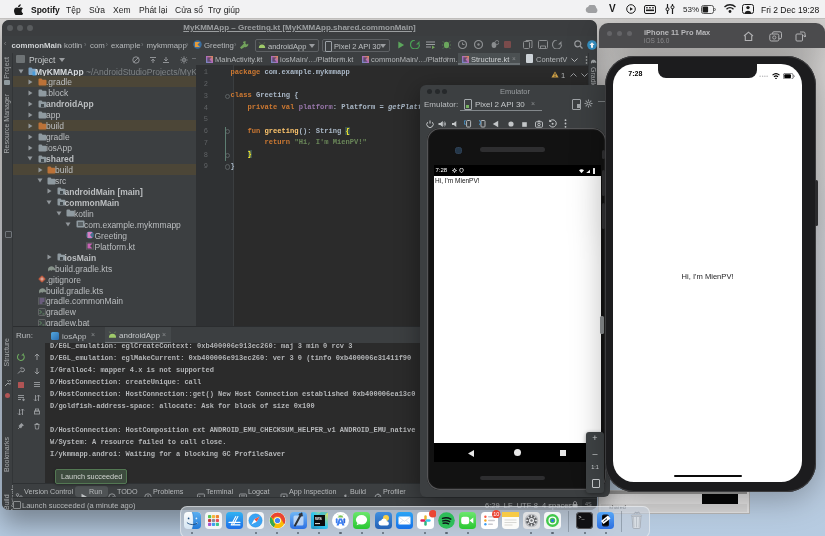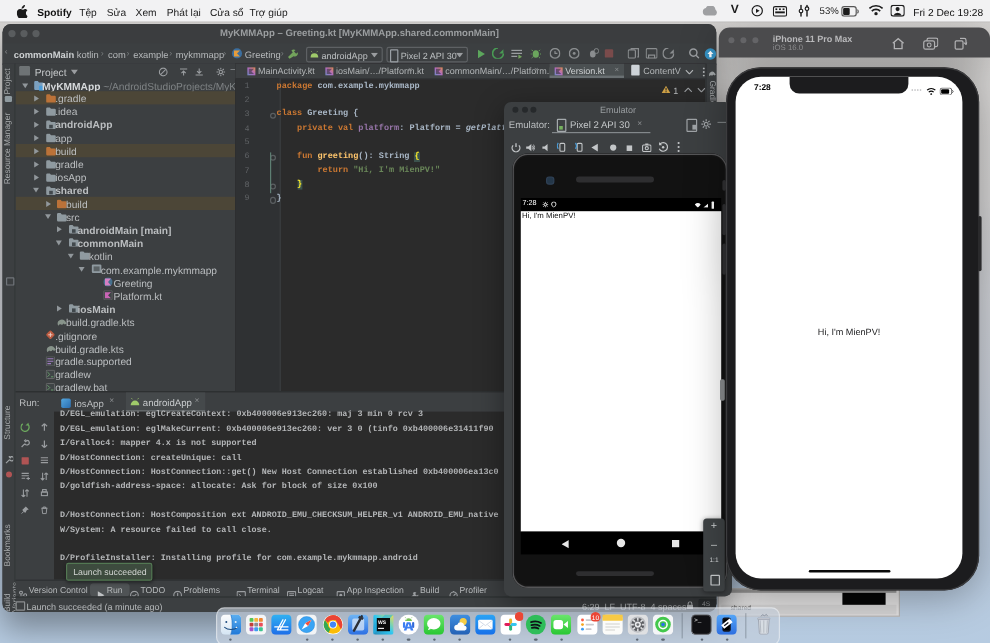--- a/index.html
+++ b/index.html
@@ -70,21 +70,21 @@
   <div class="abs" style="left:601px;top:504px;width:146px;height:8px;background:#d6d5d5;font-size:5.5px;color:#333;">
      <span style="margin-left:8px;">shared</span></div>
 
   <div class="abs" id="ide" style="left:2px;top:20px;width:595px;height:490px;background:#3c3f41;
        border-radius:7px;box-shadow:0 14px 26px rgba(0,0,0,0.35);overflow:hidden;">
 
     <div class="abs" style="left:0;top:0;width:595px;height:16px;background:#3b3d3f;border-radius:7px 7px 0 0;">
       <div class="abs" style="left:5px;top:5px;width:6px;height:6px;border-radius:3px;background:#595c5e;"></div>
       <div class="abs" style="left:15px;top:5px;width:6px;height:6px;border-radius:3px;background:#595c5e;"></div>
       <div class="abs" style="left:25px;top:5px;width:6px;height:6px;border-radius:3px;background:#595c5e;"></div>
-      <div class="abs" style="left:0;top:3px;width:595px;text-align:center;font-size:8px;font-weight:bold;color:#9b9ea0;">MyKMMApp – Greeting.kt [MyKMMApp.shared.commonMain]</div>
+      <div class="abs" style="left:0;top:3px;width:595px;text-align:center;font-size:8px;font-weight:bold;color:#9b9ea0;text-decoration:underline;">MyKMMApp – Greeting.kt [MyKMMApp.shared.commonMain]</div>
     </div>
 
     <div class="abs" style="left:0;top:16px;width:595px;height:17px;background:#3c3f41;border-bottom:1px solid #323537;">
       <div class="abs" style="left:2px;top:4px;font-size:7px;color:#87898b;">‹</div>
       <div class="abs" style="left:9.5px;top:4.5px;font-size:7.8px;font-weight:bold;color:#ced1d3;">commonMain</div>
       <div class="abs" style="left:56px;top:4px;font-size:7.5px;color:#777b7d;">›</div>
       <div class="abs" style="left:62px;top:4.5px;font-size:7.8px;color:#b6b9bb;">kotlin</div>
       <div class="abs" style="left:82px;top:4px;font-size:7.5px;color:#777b7d;">›</div>
       <div class="abs" style="left:88px;top:4.5px;font-size:7.8px;color:#b6b9bb;">com</div>
       <div class="abs" style="left:103.5px;top:4px;font-size:7.5px;color:#777b7d;">›</div>
@@ -241,21 +241,21 @@
           </div>
           <div style="position:absolute;left:0;top:34.4px;width:183px;height:11px;">
             <svg style="position:absolute;left:15px;top:2.5px;" width="5" height="6" viewBox="0 0 5 6">
               <path d="M0.5 0.5 L4.5 3 L0.5 5.5 Z" fill="#91979b"></path>
             </svg>
             <div style="position:absolute;left:24.5px;top:0;">
               <svg width="9" height="8" viewBox="0 0 9 8" style="position:absolute;top:1.5px;">
                 <path d="M0.5 1.5 a1 1 0 0 1 1-1 h2 l1 1.2 h3 a1 1 0 0 1 1 1 V6.5 a1 1 0 0 1 -1 1 h-6 a1 1 0 0 1 -1-1 Z" fill="#8f9aa0"></path>
               </svg>
             </div>
-            <div style="position:absolute;left:33px;top:1px;font-size:8.5px;color:#bbbec0;white-space:nowrap;">.idea</div>
+            <div style="position:absolute;left:33px;top:1px;font-size:8.5px;color:#bbbec0;white-space:nowrap;">.block</div>
           </div>
           <div style="position:absolute;left:0;top:45.3px;width:183px;height:11px;">
             <svg style="position:absolute;left:15px;top:2.5px;" width="5" height="6" viewBox="0 0 5 6">
               <path d="M0.5 0.5 L4.5 3 L0.5 5.5 Z" fill="#91979b"></path>
             </svg>
             <div style="position:absolute;left:24.5px;top:0;">
               <svg width="9" height="8" viewBox="0 0 9 8" style="position:absolute;top:1.5px;">
                 <path d="M0.5 1.5 a1 1 0 0 1 1-1 h2 l1 1.2 h3 a1 1 0 0 1 1 1 V6.5 a1 1 0 0 1 -1 1 h-6 a1 1 0 0 1 -1-1 Z" fill="#8f9aa0"></path>
                 <rect x="3" y="4" width="3" height="3" fill="#41484c"></rect>
               </svg>
@@ -442,21 +442,21 @@
             </div>
             <div style="position:absolute;left:33px;top:1px;font-size:8.5px;color:#bbbec0;white-space:nowrap;">build.gradle.kts</div>
           </div>
           <div style="position:absolute;left:0;top:242.4px;width:183px;height:11px;">
             <div style="position:absolute;left:24.5px;top:0;">
               <svg width="8" height="8" viewBox="0 0 8 8" style="position:absolute;top:1.5px;">
                 <rect x="0.5" y="0" width="7" height="8" rx="0.8" fill="#3f4446" stroke="#888" stroke-width="0.4"></rect>
                 <path d="M1.5 2 h5 M1.5 4 h5 M1.5 6 h3" stroke="#9f7bbf" stroke-width="0.9"></path>
               </svg>
             </div>
-            <div style="position:absolute;left:33px;top:1px;font-size:8.5px;color:#bbbec0;white-space:nowrap;">gradle.supported</div>
+            <div style="position:absolute;left:33px;top:1px;font-size:8.5px;color:#bbbec0;white-space:nowrap;">gradle.commonMain</div>
           </div>
           <div style="position:absolute;left:0;top:253.4px;width:183px;height:11px;">
             <div style="position:absolute;left:24.5px;top:0;">
               <svg width="8" height="8" viewBox="0 0 8 8" style="position:absolute;top:1.5px;">
                 <rect x="0.5" y="0.5" width="7" height="7" rx="1" fill="#3f4446" stroke="#888" stroke-width="0.5"></rect>
                 <path d="M1.5 2 l2 2 -2 2 M4.5 6 h2" stroke="#6a9e6c" stroke-width="0.8" fill="none"></path>
               </svg>
             </div>
             <div style="position:absolute;left:33px;top:1px;font-size:8.5px;color:#bbbec0;white-space:nowrap;">gradlew</div>
           </div>
@@ -535,21 +535,21 @@
                     <linearGradient id="ktg" x1="0" y1="1" x2="1" y2="0">
                       <stop offset="0" stop-color="#6c8bc0"></stop>
                       <stop offset="0.5" stop-color="#b06cc0"></stop>
                       <stop offset="1" stop-color="#e08c4c"></stop>
                     </linearGradient>
                   </defs>
                   <rect width="8" height="8" fill="url(#ktg)"></rect>
                   <path d="M1.5 1.5 h5 L4 4 l2.5 2.5 h-5 Z" fill="#2b2b2b" opacity="0.55"></path>
                 </svg>
               </div>
-              <div style="position:absolute;left:13px;top:2px;font-size:7.5px;color:#ced1d3;white-space:nowrap;">Version.kt</div>
+              <div style="position:absolute;left:13px;top:2px;font-size:7.5px;color:#ced1d3;white-space:nowrap;">Structure.kt</div>
               <div style="position:absolute;left:54px;top:2px;font-size:6.5px;color:#8a8d8f;">×</div>
             </div>
             <div style="position:absolute;left:330px;top:1px;width:6.5px;height:8.5px;background:#cdd3d8;border-radius:1px;"></div>
             <div style="position:absolute;left:340px;top:2px;font-size:7.5px;color:#b2b5b7;">ContentV</div>
             <svg style="position:absolute;left:375px;top:4.5px;" width="7" height="4" viewBox="0 0 7 4">
               <path d="M0.5 0.5 L3.5 3.5 L6.5 0.5" fill="none" stroke="#b2b5b7" stroke-width="1"></path>
             </svg>
             <svg style="position:absolute;left:389px;top:2.5px;" width="3" height="8" viewBox="0 0 3 8">
               <circle cx="1.5" cy="1" r="0.8" fill="#b2b5b7"></circle>
               <circle cx="1.5" cy="4" r="0.8" fill="#b2b5b7"></circle>
@@ -673,21 +673,21 @@
 
       <div class="abs" id="console" style="left:32px;top:16px;width:552px;height:141px;background:#2b2b2b;">
           <div style="position:absolute;left:5px;top:-1.0px;font-family:'Liberation Mono',monospace;font-size:7px;font-weight:bold;color:#b4b6b8;white-space:pre;text-align:right;">D/EGL_emulation: eglCreateContext: 0xb400006e913ec260: maj 3 min 0 rcv 3</div>
           <div style="position:absolute;left:5px;top:11.0px;font-family:'Liberation Mono',monospace;font-size:7px;font-weight:bold;color:#b4b6b8;white-space:pre;">D/EGL_emulation: eglMakeCurrent: 0xb400006e913ec260: ver 3 0 (tinfo 0xb400006e31411f90</div>
           <div style="position:absolute;left:5px;top:23.0px;font-family:'Liberation Mono',monospace;font-size:7px;font-weight:bold;color:#b4b6b8;white-space:pre;">I/Gralloc4: mapper 4.x is not supported</div>
           <div style="position:absolute;left:5px;top:35.0px;font-family:'Liberation Mono',monospace;font-size:7px;font-weight:bold;color:#b4b6b8;white-space:pre;">D/HostConnection: createUnique: call</div>
           <div style="position:absolute;left:5px;top:47.0px;font-family:'Liberation Mono',monospace;font-size:7px;font-weight:bold;color:#b4b6b8;white-space:pre;">D/HostConnection: HostConnection::get() New Host Connection established 0xb400006ea13c0</div>
           <div style="position:absolute;left:5px;top:59.0px;font-family:'Liberation Mono',monospace;font-size:7px;font-weight:bold;color:#b4b6b8;white-space:pre;">D/goldfish-address-space: allocate: Ask for block of size 0x100</div>
           <div style="position:absolute;left:5px;top:83.0px;font-family:'Liberation Mono',monospace;font-size:7px;font-weight:bold;color:#b4b6b8;white-space:pre;">D/HostConnection: HostComposition ext ANDROID_EMU_CHECKSUM_HELPER_v1 ANDROID_EMU_native</div>
           <div style="position:absolute;left:5px;top:95.0px;font-family:'Liberation Mono',monospace;font-size:7px;font-weight:bold;color:#b4b6b8;white-space:pre;">W/System: A resource failed to call close.</div>
-          <div style="position:absolute;left:5px;top:119.0px;font-family:'Liberation Mono',monospace;font-size:7px;font-weight:bold;color:#b4b6b8;white-space:pre;">D/ProfileInstaller: Installing profile for com.example.mykmmapp.android</div>
+          <div style="position:absolute;left:5px;top:107.0px;font-family:'Liberation Mono',monospace;font-size:7px;font-weight:bold;color:#b4b6b8;white-space:pre;">I/ykmmapp.androi: Waiting for a blocking GC ProfileSaver</div>
         </div>
     </div>
 
     <div class="abs" style="left:53px;top:449px;width:70px;height:13px;background:#3d4b3e;border:1px solid #537853;border-radius:2px;box-shadow:0 1px 3px rgba(0,0,0,0.4);z-index:5;">
       <div class="abs" style="left:5px;top:2px;font-size:7.3px;color:#d2d5d2;white-space:nowrap;">Launch succeeded</div>
     </div>
 
     <div class="abs" id="bottombar" style="left:11px;top:463px;width:584px;height:14px;background:#3c3f41;border-top:1px solid #2e3133;">
         <div style="position:absolute;left:2px;top:3px;"><svg width="8" height="8" viewBox="0 0 8 8">
             <circle cx="2.5" cy="1.8" r="1.2" fill="none" stroke="#9a9da0" stroke-width="0.9"></circle>

